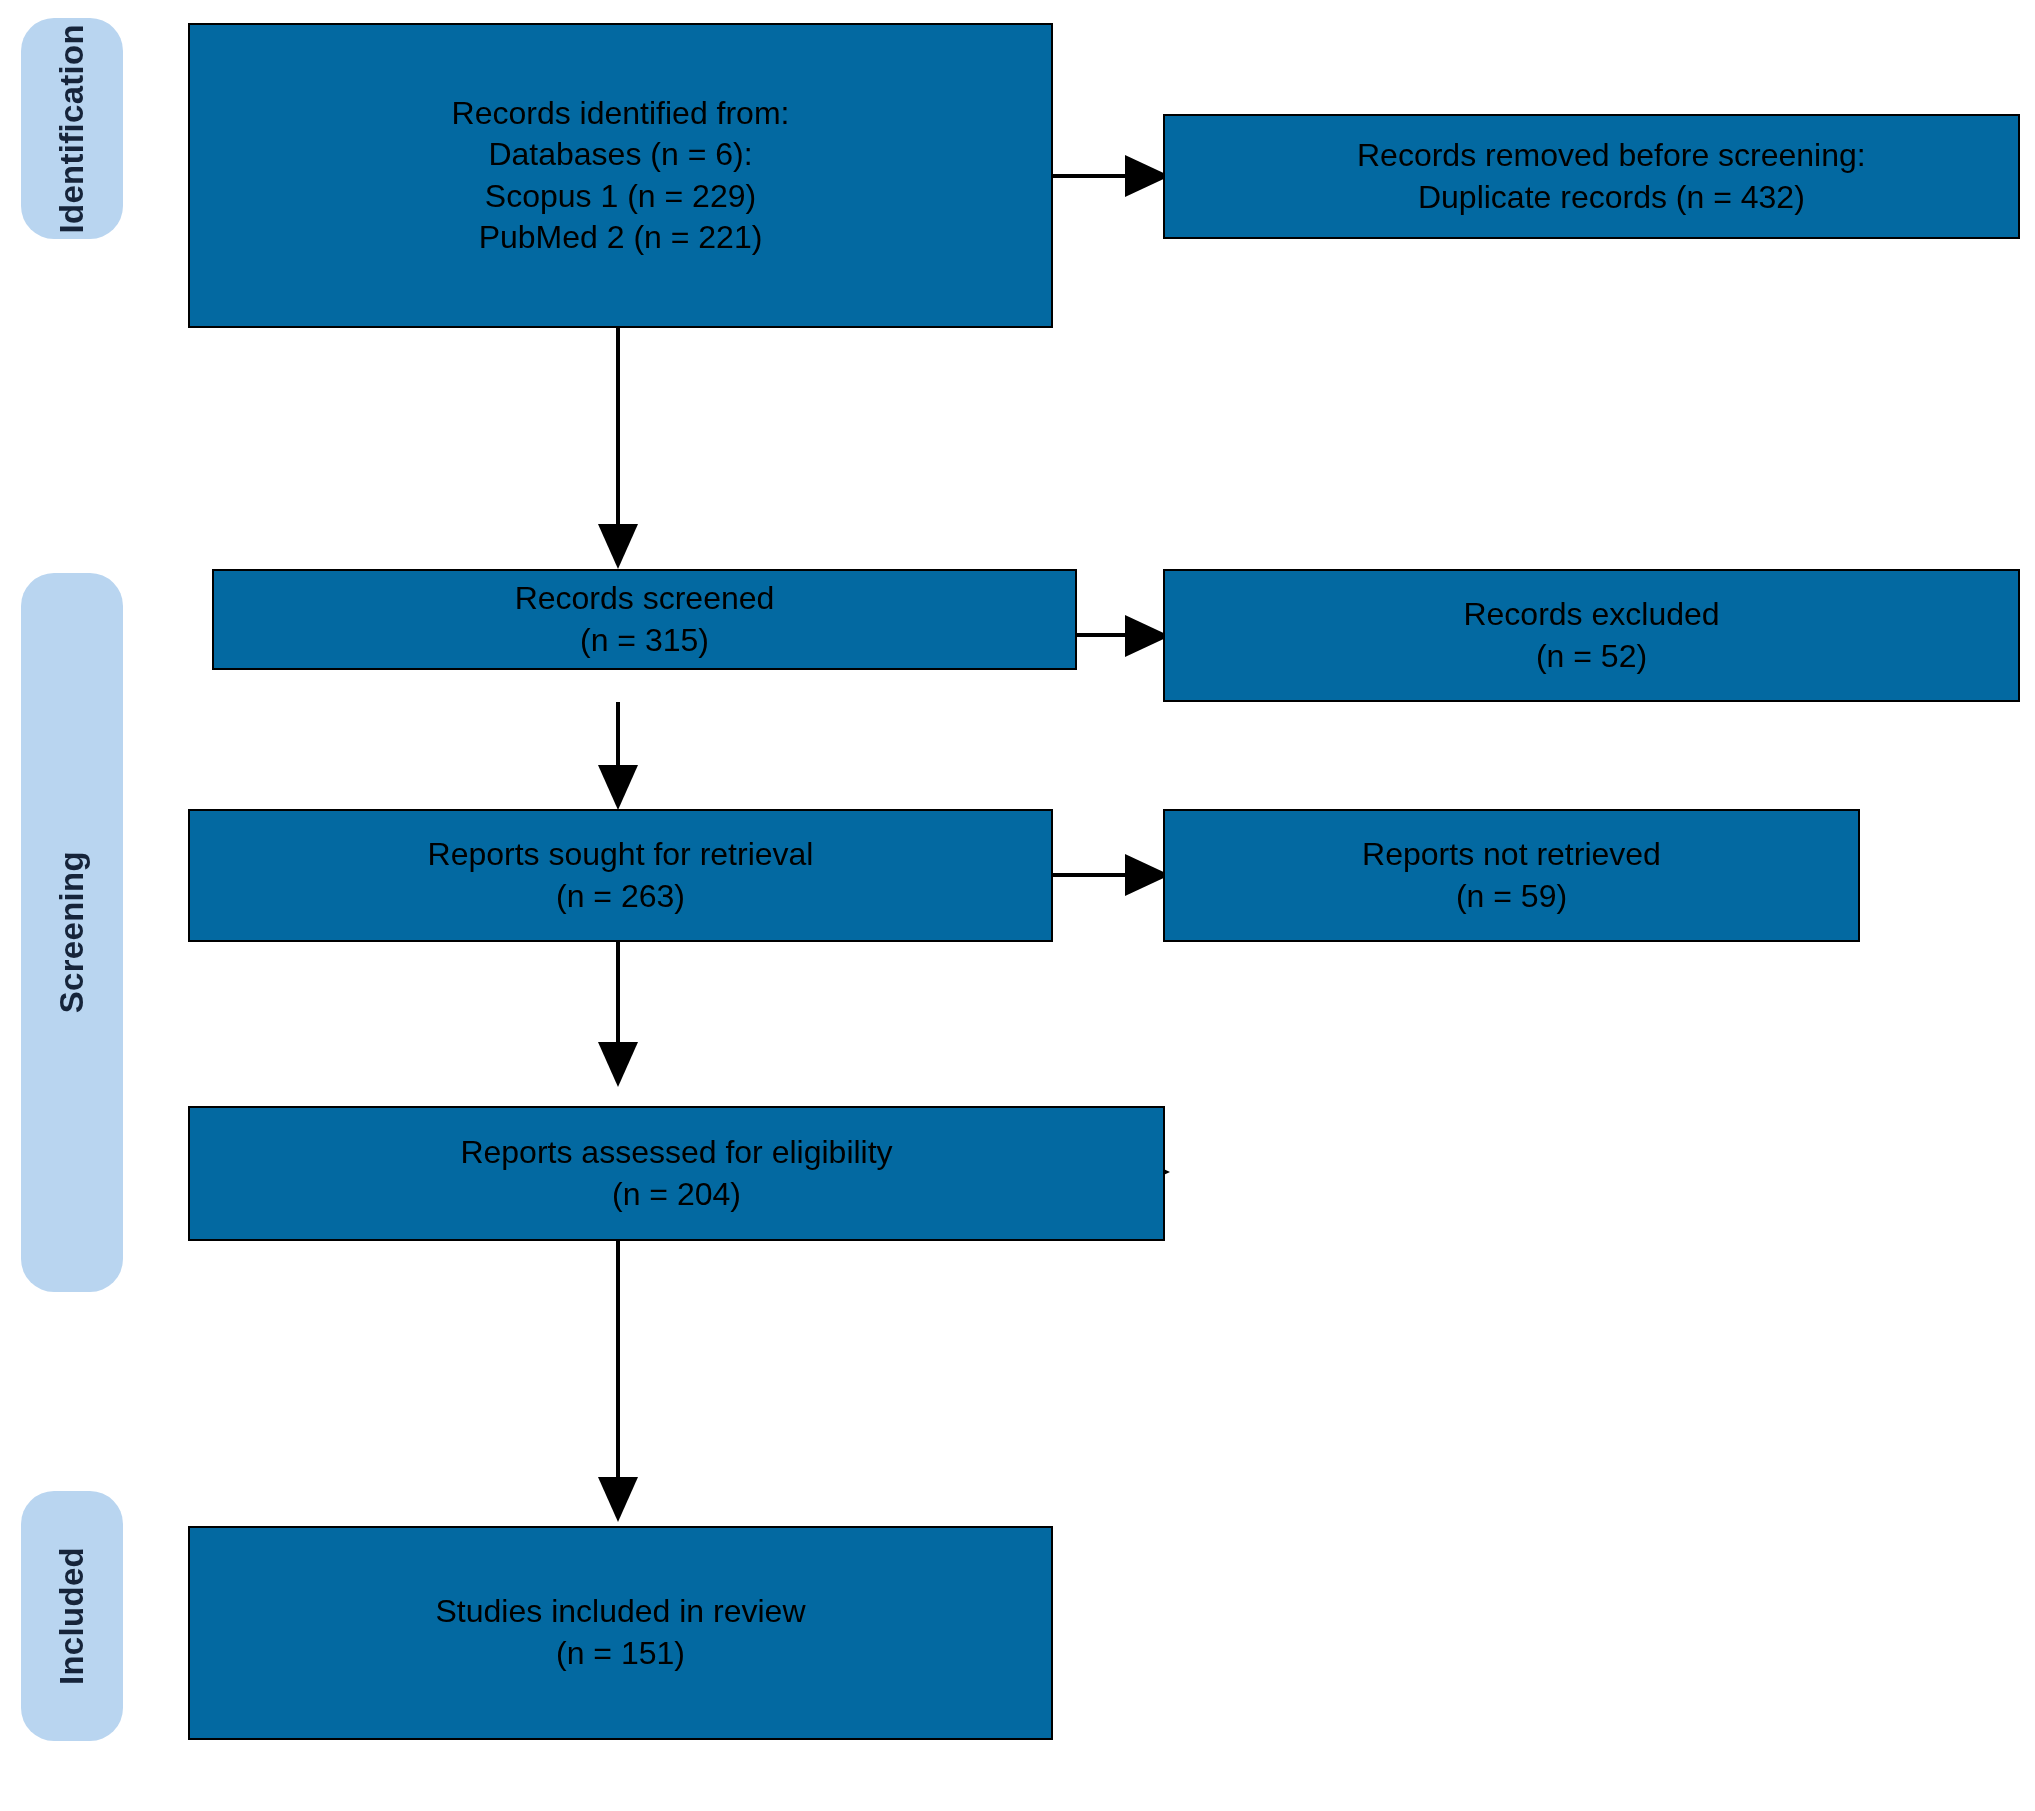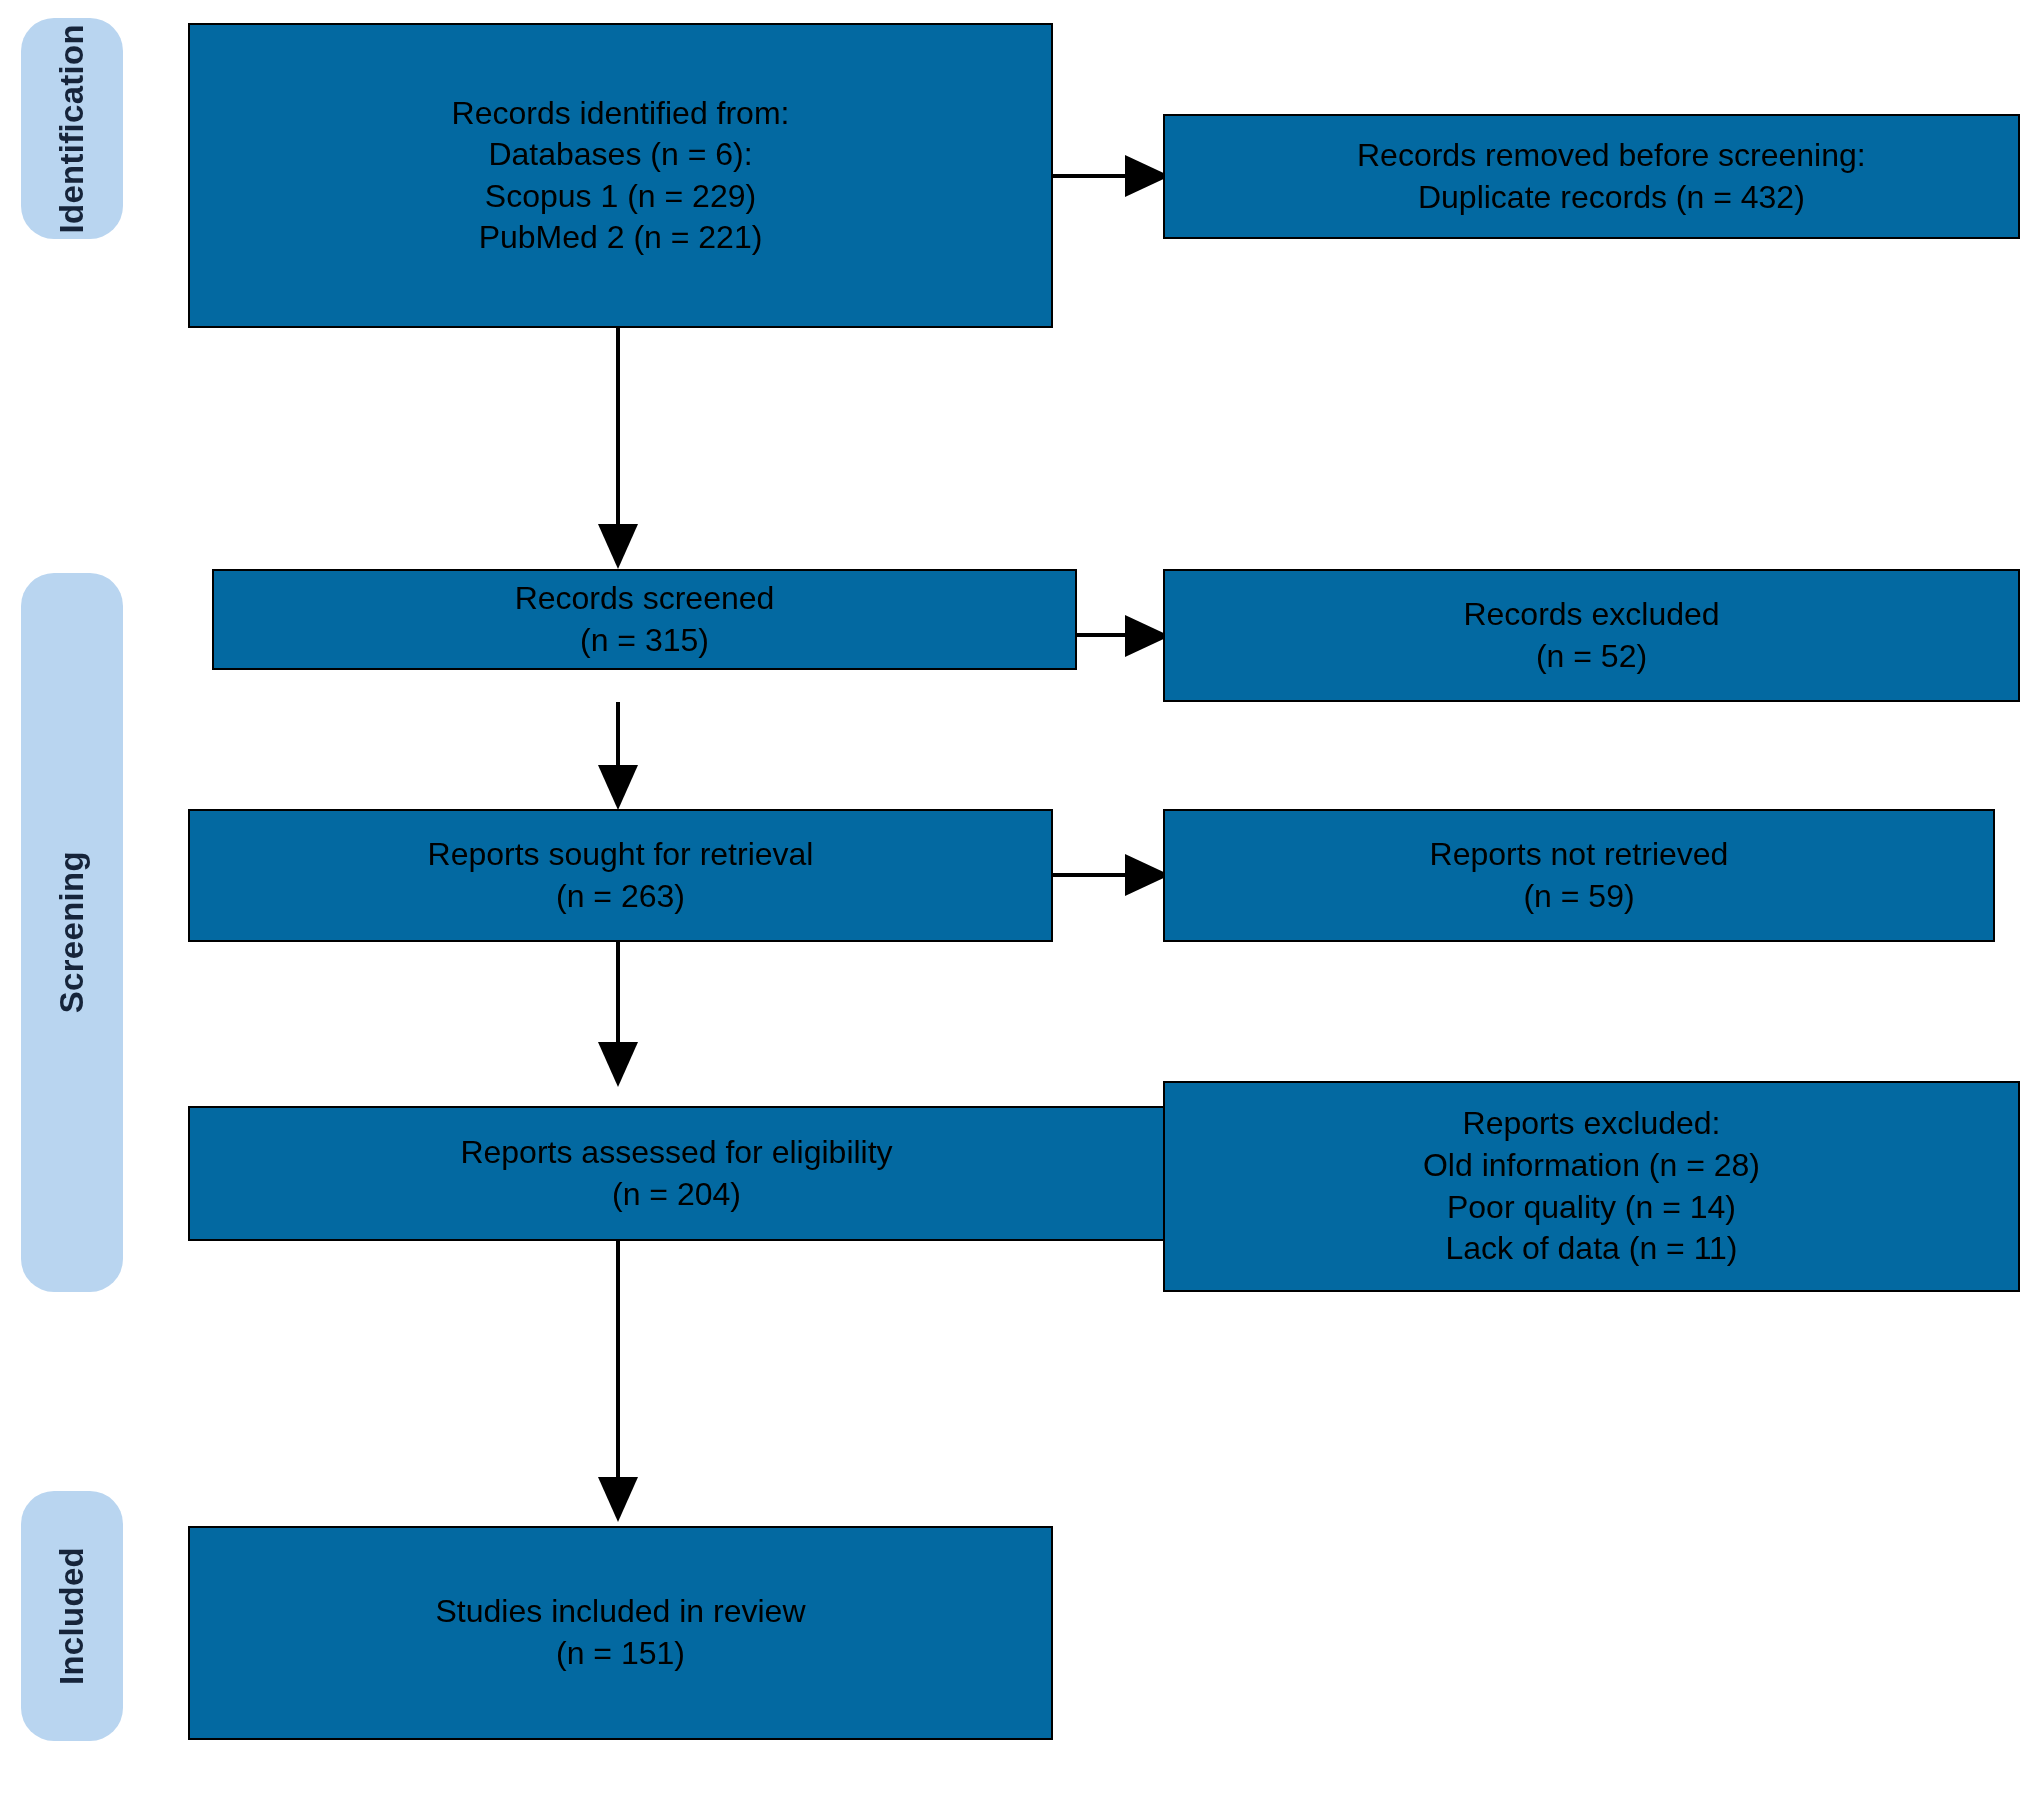--- a/index.html
+++ b/index.html
@@ -136,36 +136,30 @@
   <div class="node" style="left:1163px;top:569px;width:857px;height:133px;">
     <div class="line">Records excluded</div>
     <div class="line">(n = 52)</div>
   </div>
 
   <div class="node" style="left:188px;top:809px;width:865px;height:133px;">
     <div class="line">Reports sought for retrieval</div>
     <div class="line">(n = 263)</div>
   </div>
 
-  <div class="node" style="left:1163px;top:809px;width:832px;height:133px;">
+  <div class="node" style="left:1163px;top:809px;width:697px;height:133px;">
     <div class="line">Reports not retrieved</div>
     <div class="line">(n = 59)</div>
   </div>
 
   <div class="node" style="left:188px;top:1106px;width:977px;height:135px;">
     <div class="line">Reports assessed for eligibility</div>
     <div class="line">(n = 204)</div>
   </div>
 
-  <div class="node" style="left:1163px;top:1081px;width:857px;height:211px;">
-    <div class="line">Reports excluded:</div>
-    <div class="line">Old information (n = 28)</div>
-    <div class="line">Poor quality (n = 14)</div>
-    <div class="line">Lack of data (n = 11)</div>
-  </div>
 
   <div class="node" style="left:188px;top:1526px;width:865px;height:214px;">
     <div class="line">Studies included in review</div>
     <div class="line">(n = 151)</div>
   </div>
 
 </div>
 
 
 </body></html>

